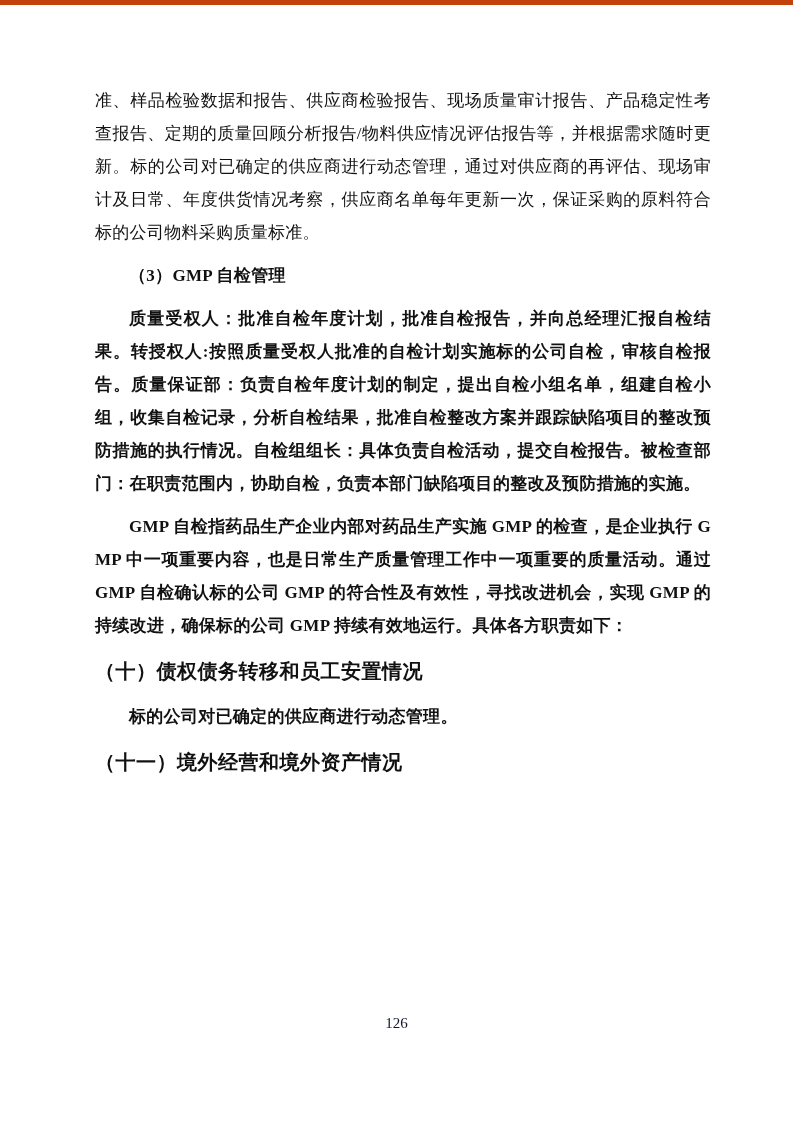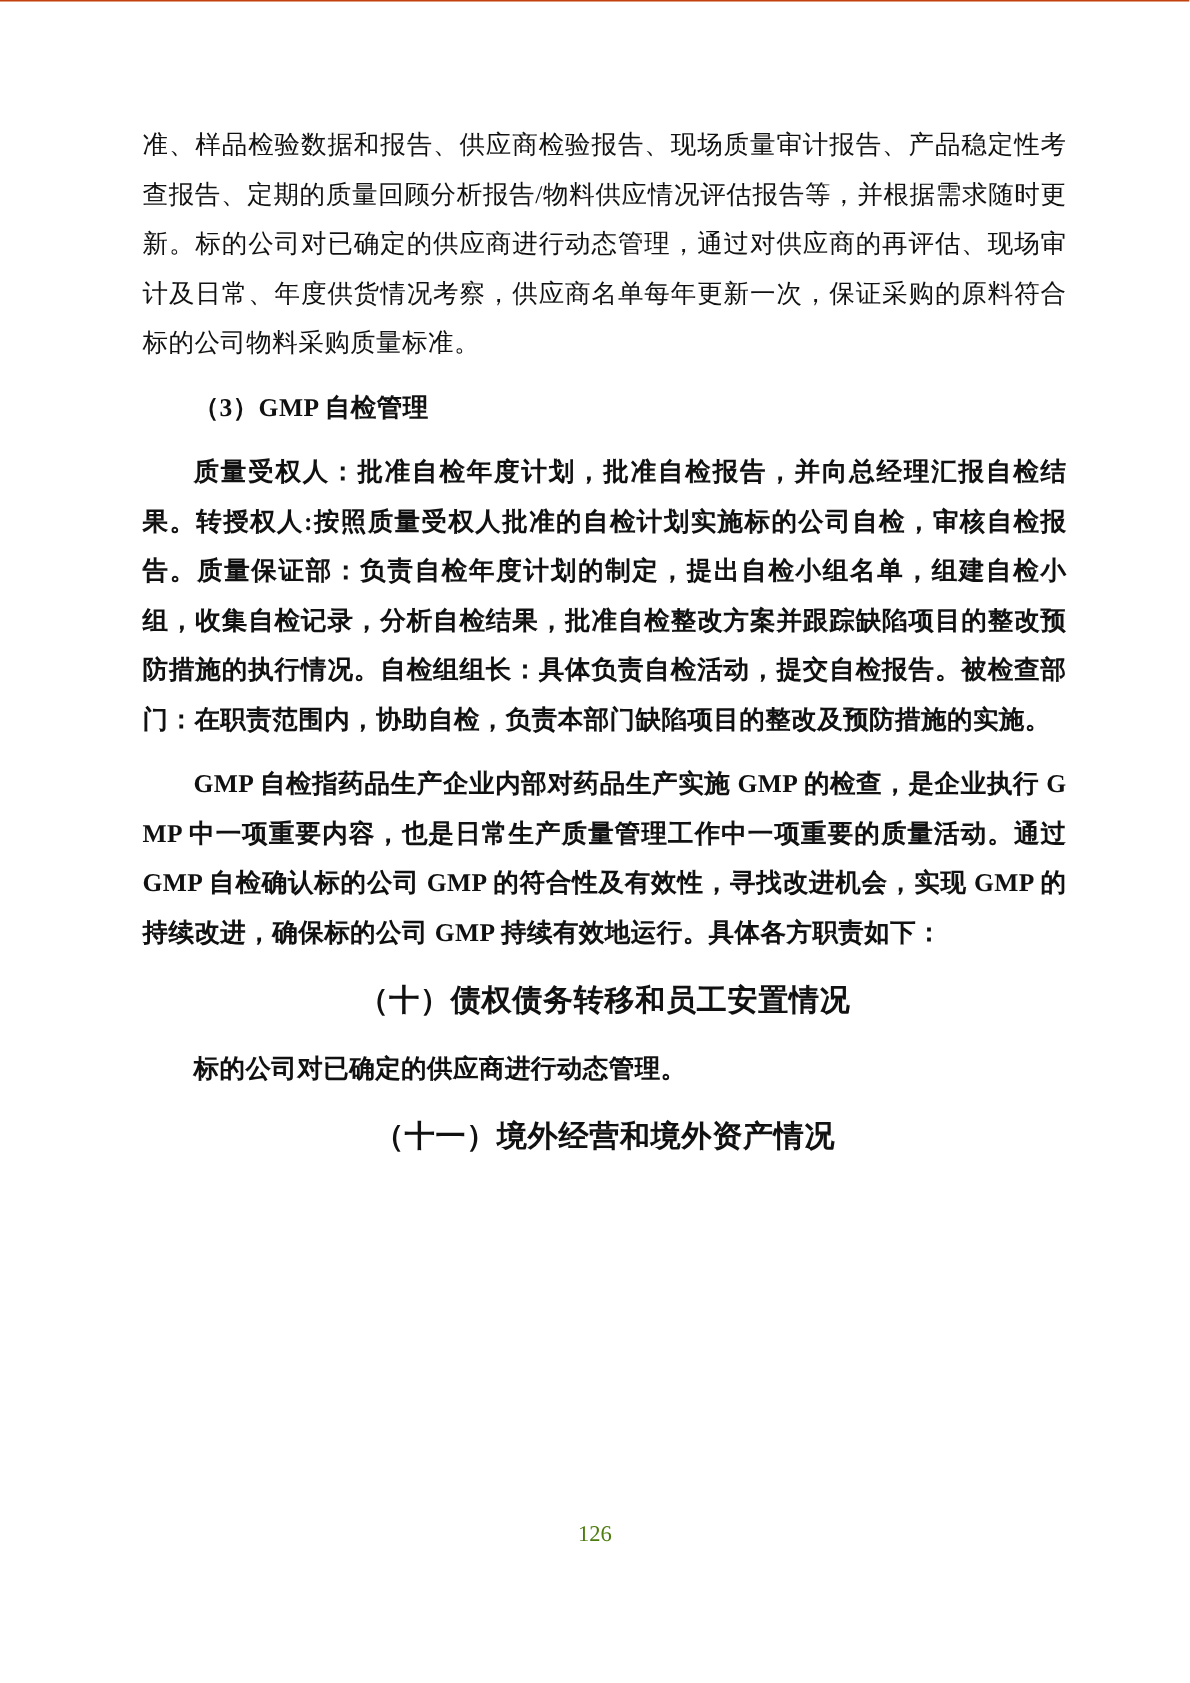--- a/index.html
+++ b/index.html
@@ -7,21 +7,21 @@
     padding: 0;
     background: #ffffff;
   }
   .page {
     position: relative;
     width: 793px;
     height: 1122px;
     margin: 0 auto;
     background: #ffffff;
     box-sizing: border-box;
-    border-top: 1px solid #c2410c;
+    border-top: 5px solid #c2410c;
     color: #111111;
     font-family: "Liberation Serif", "DejaVu Serif", serif;
     overflow: hidden;
   }
   .content {
     padding: 79px 82px 0 95px;
   }
   p.body {
     font-size: 17px;
     line-height: 33px;
@@ -34,30 +34,29 @@
     text-indent: 2em;
     font-weight: bold;
   }
   h2.heading {
     font-size: 20px;
     line-height: 34px;
     font-weight: bold;
     font-family: "Liberation Sans", "DejaVu Sans", sans-serif;
     margin: 12px 0 12px 0;
     letter-spacing: 0.5px;
-    text-align: center;
   }
   .footer {
     position: absolute;
     left: 0;
     right: 0;
     bottom: 90px;
     text-align: center;
     font-size: 15px;
-    color: #4d7c0f;
+    color: #0f172a;
   }
 </style>
 </head>
 <body>
 
 <div class="page">
   <div class="content">
     <p class="body">准、样品检验数据和报告、供应商检验报告、现场质量审计报告、产品稳定性考查报告、定期的质量回顾分析报告/物料供应情况评估报告等，并根据需求随时更新。标的公司对已确定的供应商进行动态管理，通过对供应商的再评估、现场审计及日常、年度供货情况考察，供应商名单每年更新一次，保证采购的原料符合标的公司物料采购质量标准。</p>
     <p class="body indent">（3）GMP 自检管理</p>
     <p class="body indent">质量受权人：批准自检年度计划，批准自检报告，并向总经理汇报自检结果。转授权人:按照质量受权人批准的自检计划实施标的公司自检，审核自检报告。质量保证部：负责自检年度计划的制定，提出自检小组名单，组建自检小组，收集自检记录，分析自检结果，批准自检整改方案并跟踪缺陷项目的整改预防措施的执行情况。自检组组长：具体负责自检活动，提交自检报告。被检查部门：在职责范围内，协助自检，负责本部门缺陷项目的整改及预防措施的实施。</p>

